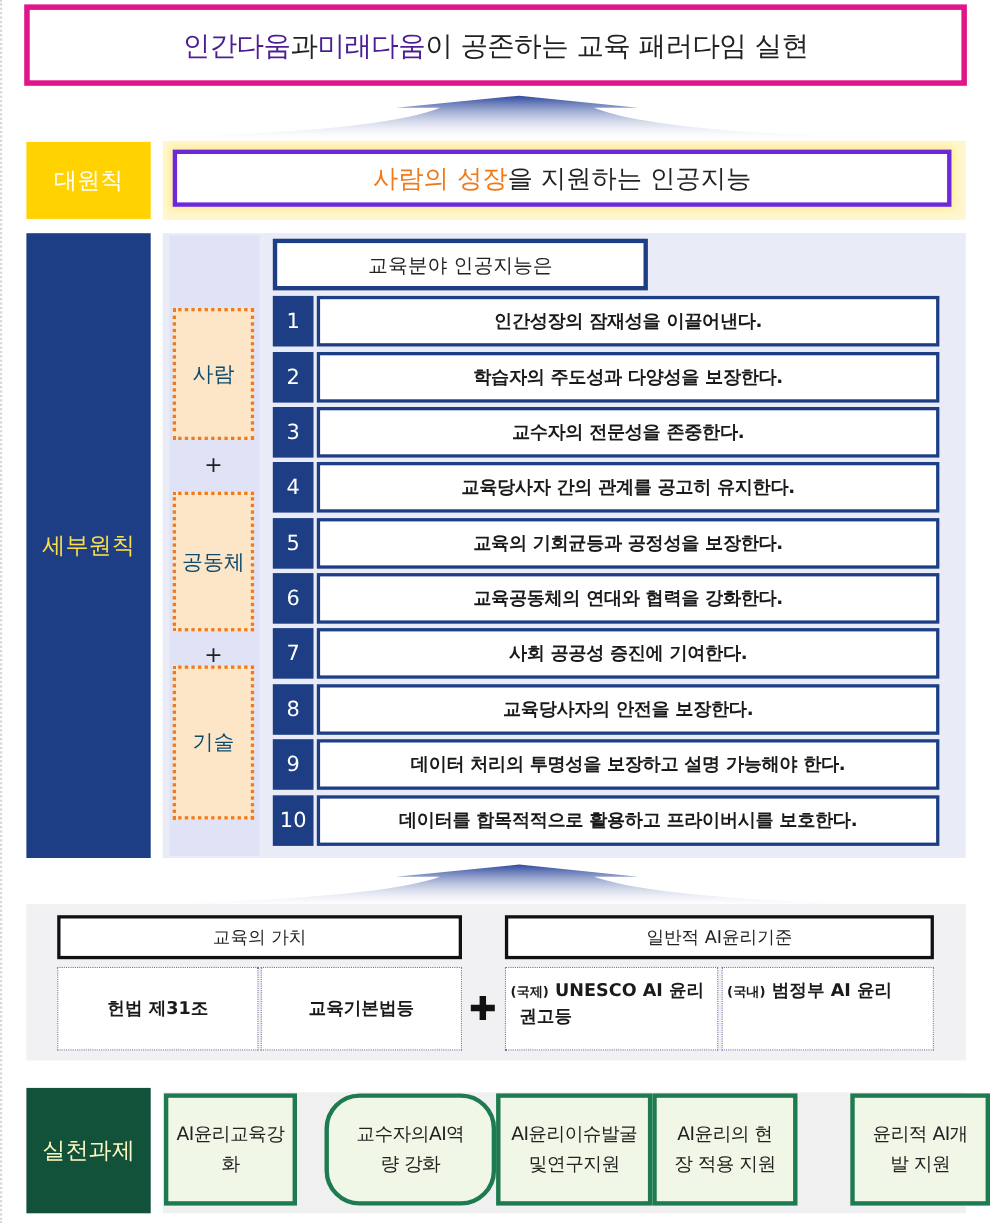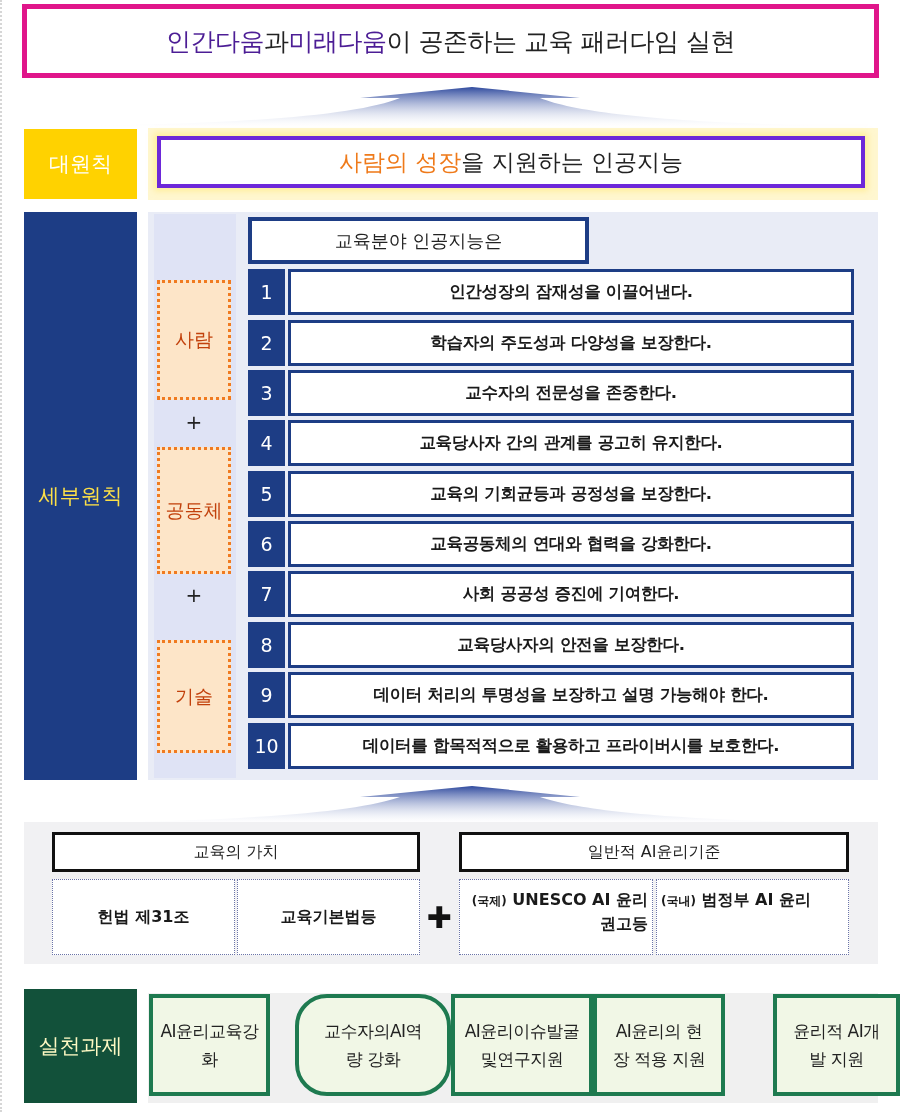--- a/index.html
+++ b/index.html
@@ -26,21 +26,21 @@
     box-shadow: 0 0 6px 3px rgba(255,230,100,0.5);
     display: flex; align-items: center; justify-content: center; font-size: 23px; color: #222; }
   .grand-box .hl { color: #ef7a1a; }
 
   
   .detail-label { left: 24px; top: 212px; width: 113px; height: 568px; background: #1d3d85; color: #fde047;
     display: flex; align-items: center; justify-content: center; font-size: 21px; }
   .detail-bg { left: 148px; top: 212px; width: 730px; height: 568px; background: #e9ecf6; }
   .cat-col { left: 154px; top: 214px; width: 82px; height: 564px; background: #dfe3f5; }
   .cat { left: 157px; width: 74px; background: #fde5c8; border: 3px dotted #f07a20;
-    display: flex; align-items: center; justify-content: center; font-size: 19px; color: #c2410c; }
+    display: flex; align-items: center; justify-content: center; font-size: 19px; color: #0c4a6e; }
   .plus { left: 157px; width: 74px; text-align: center; font-size: 20px; color: #222; }
 
   .intro { left: 248px; top: 217px; width: 341px; height: 47px; border: 4px solid #1d3d85; background: #fff;
     display: flex; align-items: center; justify-content: center; font-size: 18px; color: #222; }
 
   .row { left: 248px; width: 606px; height: 46px; display: flex; }
   .row .num { width: 37px; height: 100%; background: #1d3d85; color: #fff; display: flex; align-items: center;
     justify-content: center; font-size: 19px; }
   .row .txt { flex: 1; margin-left: 3px; height: 100%; border: 3px solid #1d3d85; background: #fff;
     display: flex; align-items: center; justify-content: center; font-size: 16.5px; font-weight: bold; color: #1a1a1a; letter-spacing: -0.3px; }
@@ -97,21 +97,21 @@
 </div>
 
 <div class="abs detail-label">세부원칙</div>
 <div class="abs detail-bg"></div>
 <div class="abs cat-col"></div>
 
 <div class="abs cat" style="top:280px; height:120px;">사람</div>
 <div class="abs plus" style="top:410px;">+</div>
 <div class="abs cat" style="top:447px; height:127px;">공동체</div>
 <div class="abs plus" style="top:583px;">+</div>
-<div class="abs cat" style="top:640px; height:113px;">기술</div>
+<div class="abs cat" style="top:605px; height:140px;">기술</div>
 
 <div class="abs intro">교육분야 인공지능은</div>
 
 <div class="abs row" style="top:269px;">
   <div class="num">1</div>
   <div class="txt">인간성장의 잠재성을 이끌어낸다.</div>
 </div>
 <div class="abs row" style="top:320px;">
   <div class="num">2</div>
   <div class="txt">학습자의 주도성과 다양성을 보장한다.</div>
@@ -162,21 +162,21 @@
 </div>
 
 <div class="abs found-bg"></div>
 <div class="abs fhead" style="left:52px; width:368px;">교육의 가치</div>
 <div class="abs fcell" style="left:52px; width:183px;">헌법 제31조</div>
 <div class="abs fcell" style="left:237px; width:183px;">교육기본법등</div>
 
 <div class="abs bigplus">✚</div>
 
 <div class="abs fhead" style="left:459px; width:390px;">일반적 AI윤리기준</div>
-<div class="abs fcell left-al" style="left:459px; width:194px; display:block; padding-top:8px;text-align:right;">
+<div class="abs fcell left-al" style="left:459px; width:194px; display:block; padding-top:8px;">
   <div><small>(국제)</small> <span>UNESCO AI 윤리</span></div>
   <div style="padding-left:8px;">권고등</div>
 </div>
 <div class="abs fcell left-al" style="left:656px; width:193px; display:block; padding-top:8px;">
   <div><small>(국내)</small> <span>범정부 AI 윤리</span></div>
 </div>
 
 <div class="abs task-label">실천과제</div>
 <div class="abs task-bg"></div>
 

